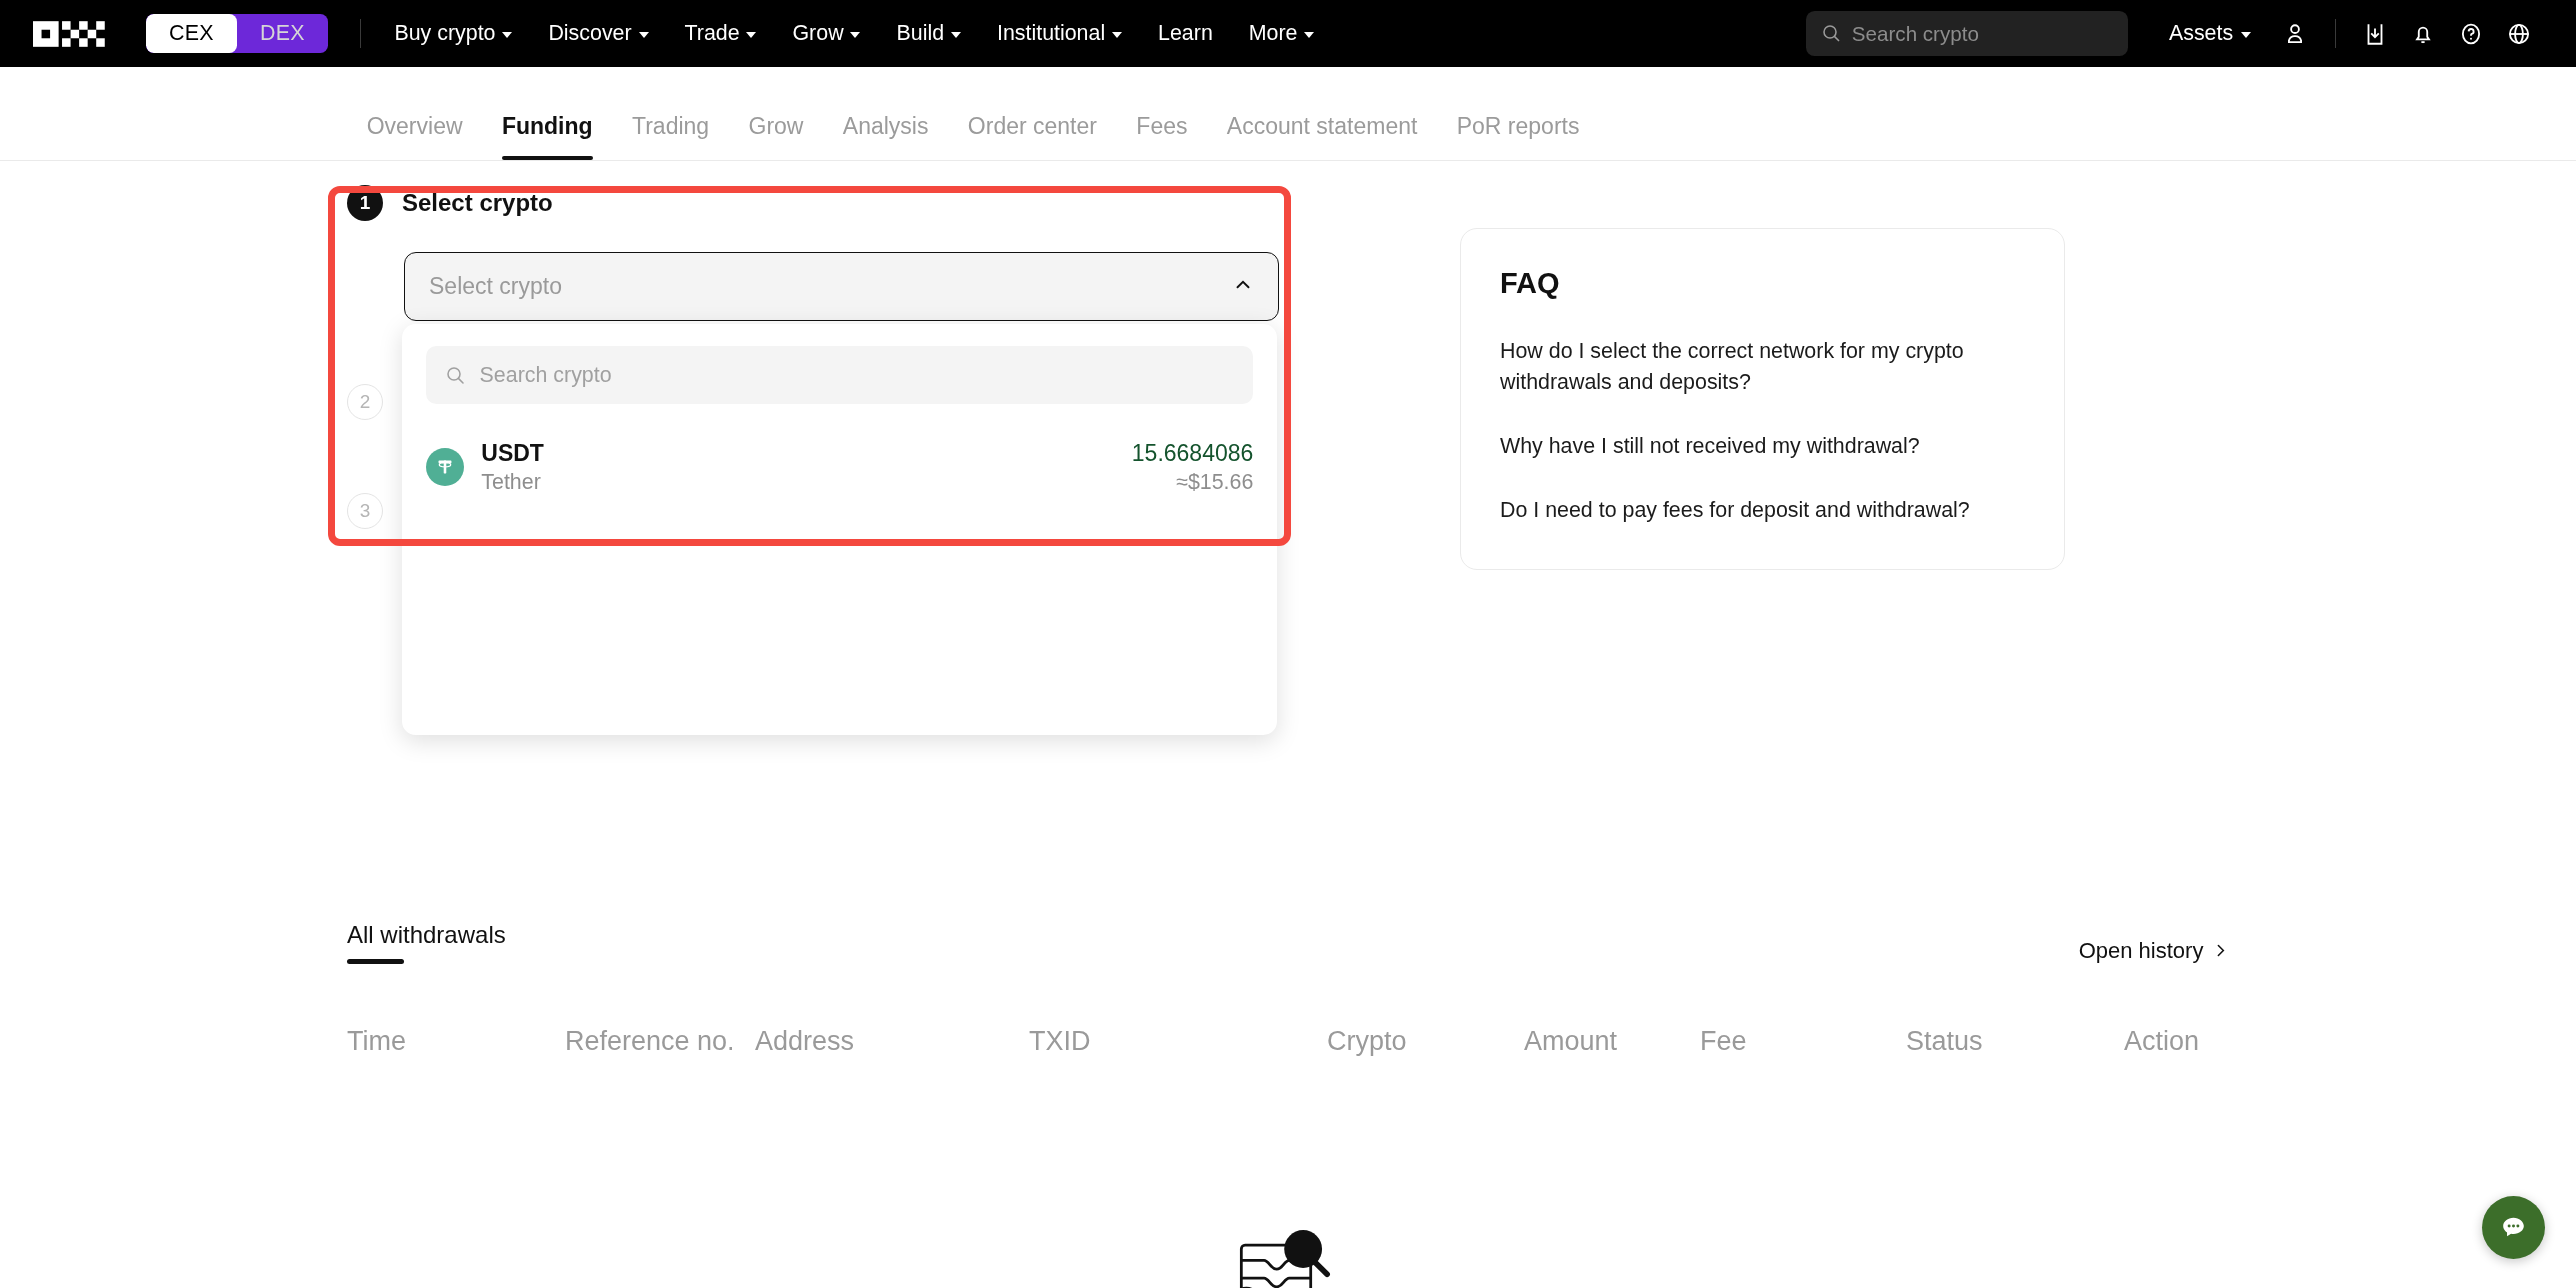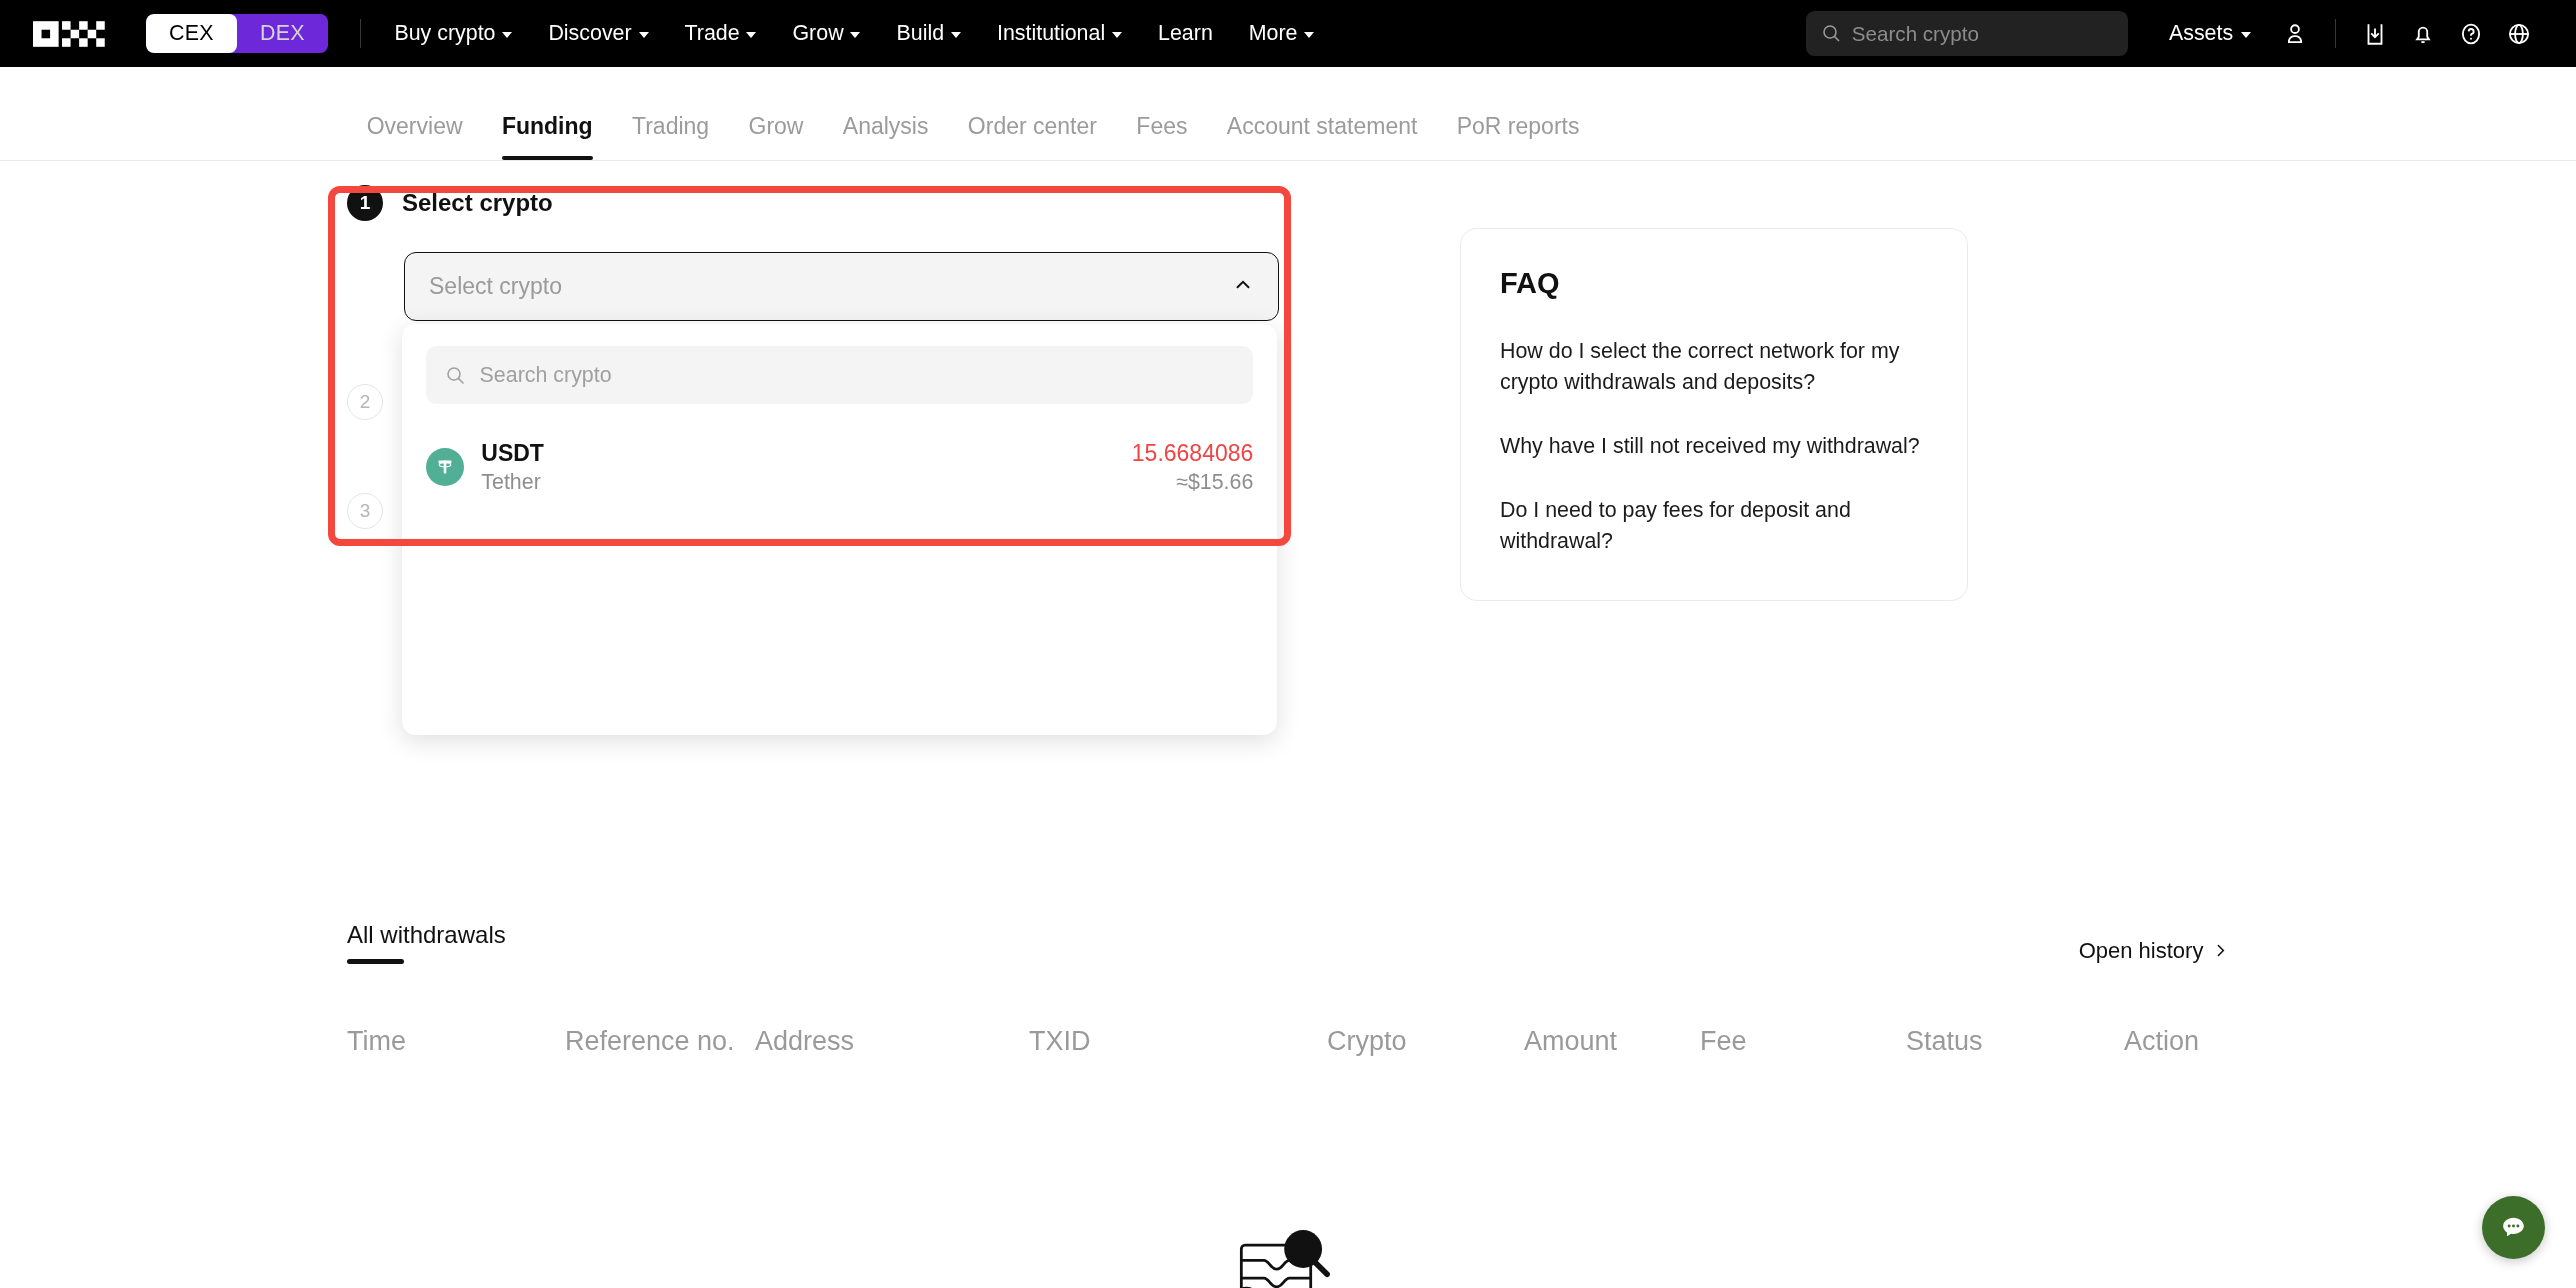--- a/index.html
+++ b/index.html
@@ -125,25 +125,25 @@
   }
   .coinicon {
     width: 38px; height: 38px; border-radius: 50%; background: #50AF95;
     flex: none; display: flex; align-items: center; justify-content: center;
     margin-right: 17px;
   }
   .coinnames { display: flex; flex-direction: column; gap: 3.4px; }
   .csym { font-size: 23px; font-weight: 700; color: #111; }
   .cname { font-size: 21.4px; color: #8e8e8e; }
   .coinvals { margin-left: auto; text-align: right; display: flex; flex-direction: column; gap: 3.4px; }
-  .cbal { font-size: 23px; color: #ef4444; }
+  .cbal { font-size: 23px; color: #14532d; }
   .cusd { font-size: 21.4px; color: #8e8e8e; }
   
   .faq {
-    width: 508px; margin-left: 154px; margin-top: 43px;
+    width: 605px; margin-left: 154px; margin-top: 43px;
     border: 0.9px solid #eaeaea; border-radius: 17px; padding: 38px 39px 43px 39px;
     align-self: flex-start;
   }
   .faqtitle { font-size: 29px; font-weight: 700; color: #111; margin-bottom: 36px; }
   .faqitem {
     font-size: 21.4px; color: #1b1b1b; line-height: 1.45; margin-bottom: 33px; cursor: pointer;
   }
   .faqitem:last-child { margin-bottom: 0; }
   
   .hist { position: absolute; left: 347px; right: 0; top: 736px; }

